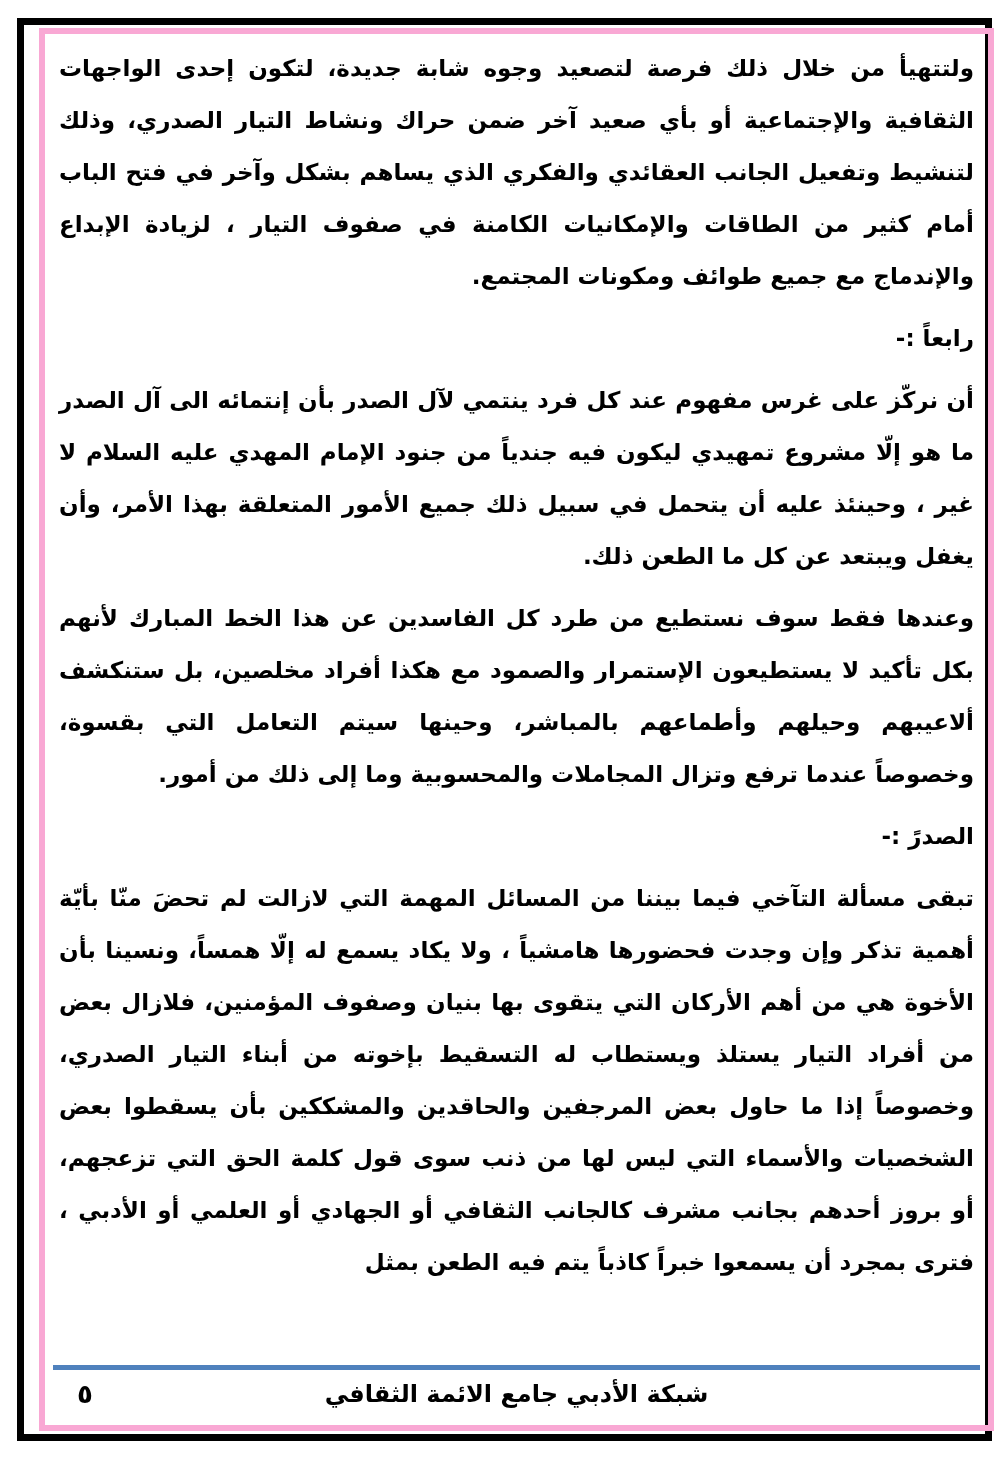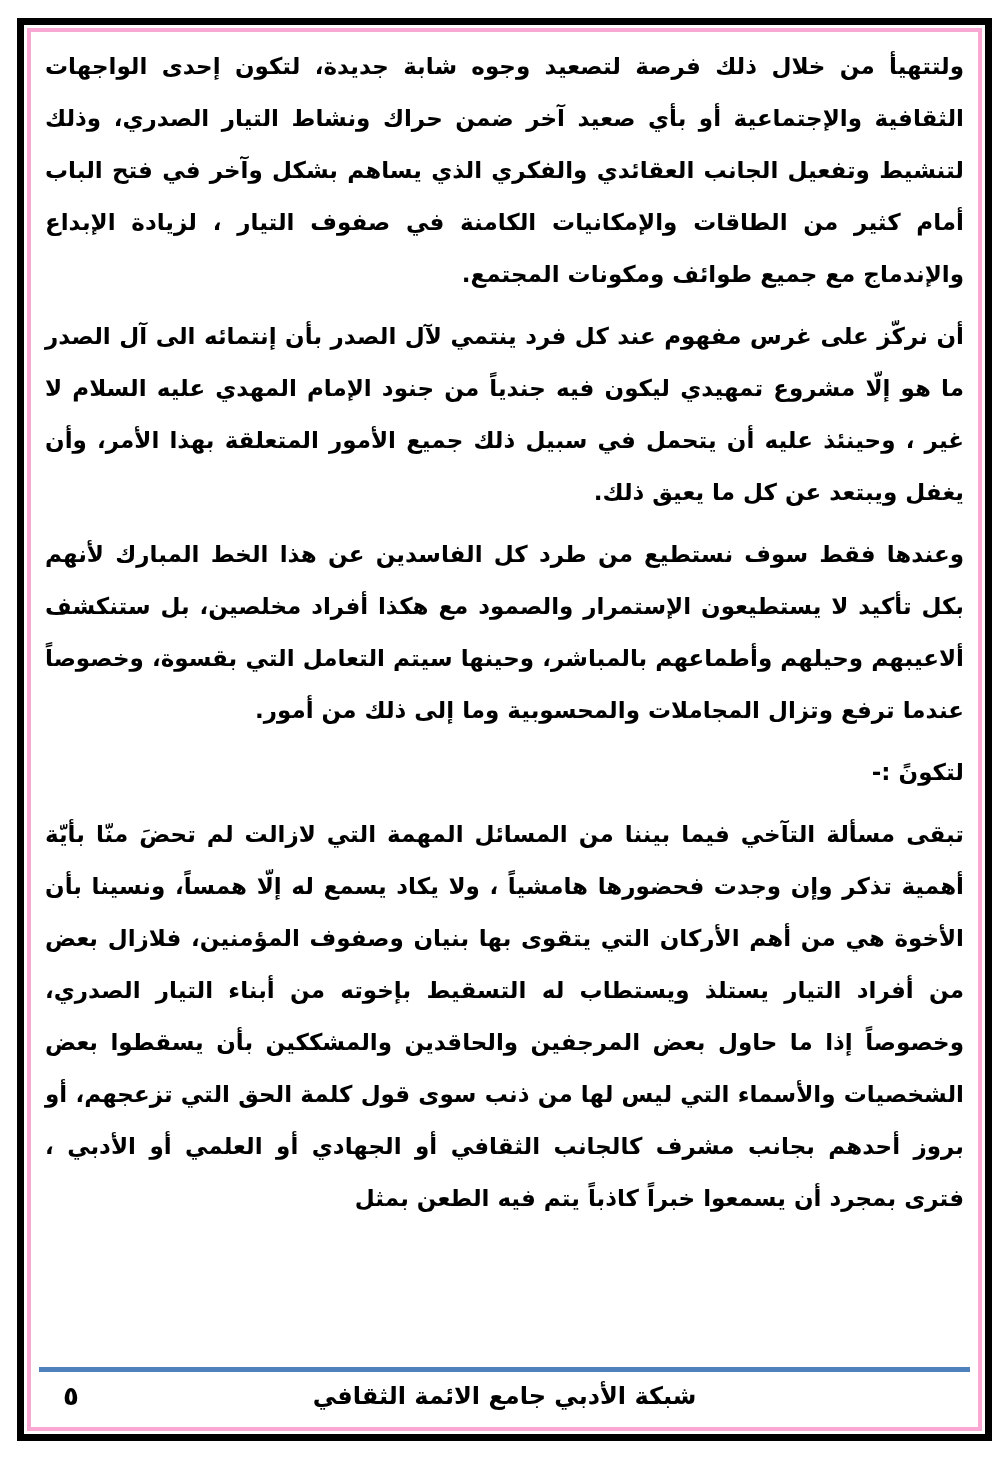--- a/index.html
+++ b/index.html
@@ -22,24 +22,25 @@
     width: 975px;
     height: 1423px;
     border: 7px solid #000000;
     box-sizing: border-box;
     padding: 3px;
     background: #ffffff;
   }
   .frame-inner {
     width: 100%;
     height: 100%;
-    border: 4px solid #f9a8d4;
+    border: 6px solid #f9a8d4;
     box-sizing: border-box;
     position: relative;
     overflow: hidden;
+    margin-left: 12px;
   }
   .content {
     position: absolute;
     top: 8px;
     right: 14px;
     left: 14px;
     direction: rtl;
     text-align: justify;
     font-weight: bold;
     font-size: 23px;
@@ -88,26 +89,27 @@
 </style>
 </head>
 <body>
 
 <div class="page-frame">
   <div class="frame-inner">
 
     <div class="content">
       <p class="para">ولتتهيأ من خلال ذلك فرصة لتصعيد وجوه شابة جديدة، لتكون إحدى الواجهات الثقافية والإجتماعية أو بأي صعيد آخر ضمن حراك ونشاط التيار الصدري، وذلك لتنشيط وتفعيل الجانب العقائدي والفكري الذي يساهم بشكل وآخر في فتح الباب أمام كثير من الطاقات والإمكانيات الكامنة في صفوف التيار ، لزيادة الإبداع والإندماج مع جميع طوائف ومكونات المجتمع.</p>
 
+      <h2 class="section-heading">رابعاً :-</h2>
 
-      <p class="para">أن نركّز على غرس مفهوم عند كل فرد ينتمي لآل الصدر بأن إنتمائه الى آل الصدر ما هو إلّا مشروع تمهيدي ليكون فيه جندياً من جنود الإمام المهدي عليه السلام لا غير ، وحينئذ عليه أن يتحمل في سبيل ذلك جميع الأمور المتعلقة بهذا الأمر، وأن يغفل ويبتعد عن كل ما يعيق ذلك.</p>
+      <p class="para">أن نركّز على غرس مفهوم عند كل فرد ينتمي لآل الصدر بأن إنتمائه الى آل الصدر ما هو إلّا مشروع تمهيدي ليكون فيه جندياً من جنود الإمام المهدي عليه السلام لا غير ، وحينئذ عليه أن يتحمل في سبيل ذلك جميع الأمور المتعلقة بهذا الأمر، وأن يغفل ويبتعد عن كل ما الطعن ذلك.</p>
 
       <p class="para">وعندها فقط سوف نستطيع من طرد كل الفاسدين عن هذا الخط المبارك لأنهم بكل تأكيد لا يستطيعون الإستمرار والصمود مع هكذا أفراد مخلصين، بل ستنكشف ألاعيبهم وحيلهم وأطماعهم بالمباشر، وحينها سيتم التعامل التي بقسوة، وخصوصاً عندما ترفع وتزال المجاملات والمحسوبية وما إلى ذلك من أمور.</p>
 
-      <h2 class="section-heading">لتكونً :-</h2>
+      <h2 class="section-heading">الصدرً :-</h2>
 
       <p class="para">تبقى مسألة التآخي فيما بيننا من المسائل المهمة التي لازالت لم تحضَ منّا بأيّة أهمية تذكر وإن وجدت فحضورها هامشياً ، ولا يكاد يسمع له إلّا همساً، ونسينا بأن الأخوة هي من أهم الأركان التي يتقوى بها بنيان وصفوف المؤمنين، فلازال بعض من أفراد التيار يستلذ ويستطاب له التسقيط بإخوته من أبناء التيار الصدري، وخصوصاً إذا ما حاول بعض المرجفين والحاقدين والمشككين بأن يسقطوا بعض الشخصيات والأسماء التي ليس لها من ذنب سوى قول كلمة الحق التي تزعجهم، أو بروز أحدهم بجانب مشرف كالجانب الثقافي أو الجهادي أو العلمي أو الأدبي ، فترى بمجرد أن يسمعوا خبراً كاذباً يتم فيه الطعن بمثل</p>
     </div>
 
     <div class="footer">
       <div class="footer-rule"></div>
       <div class="footer-row">
         <div class="footer-title">شبكة الأدبي جامع الائمة الثقافي</div>
         <div class="page-number">٥</div>
       </div>

